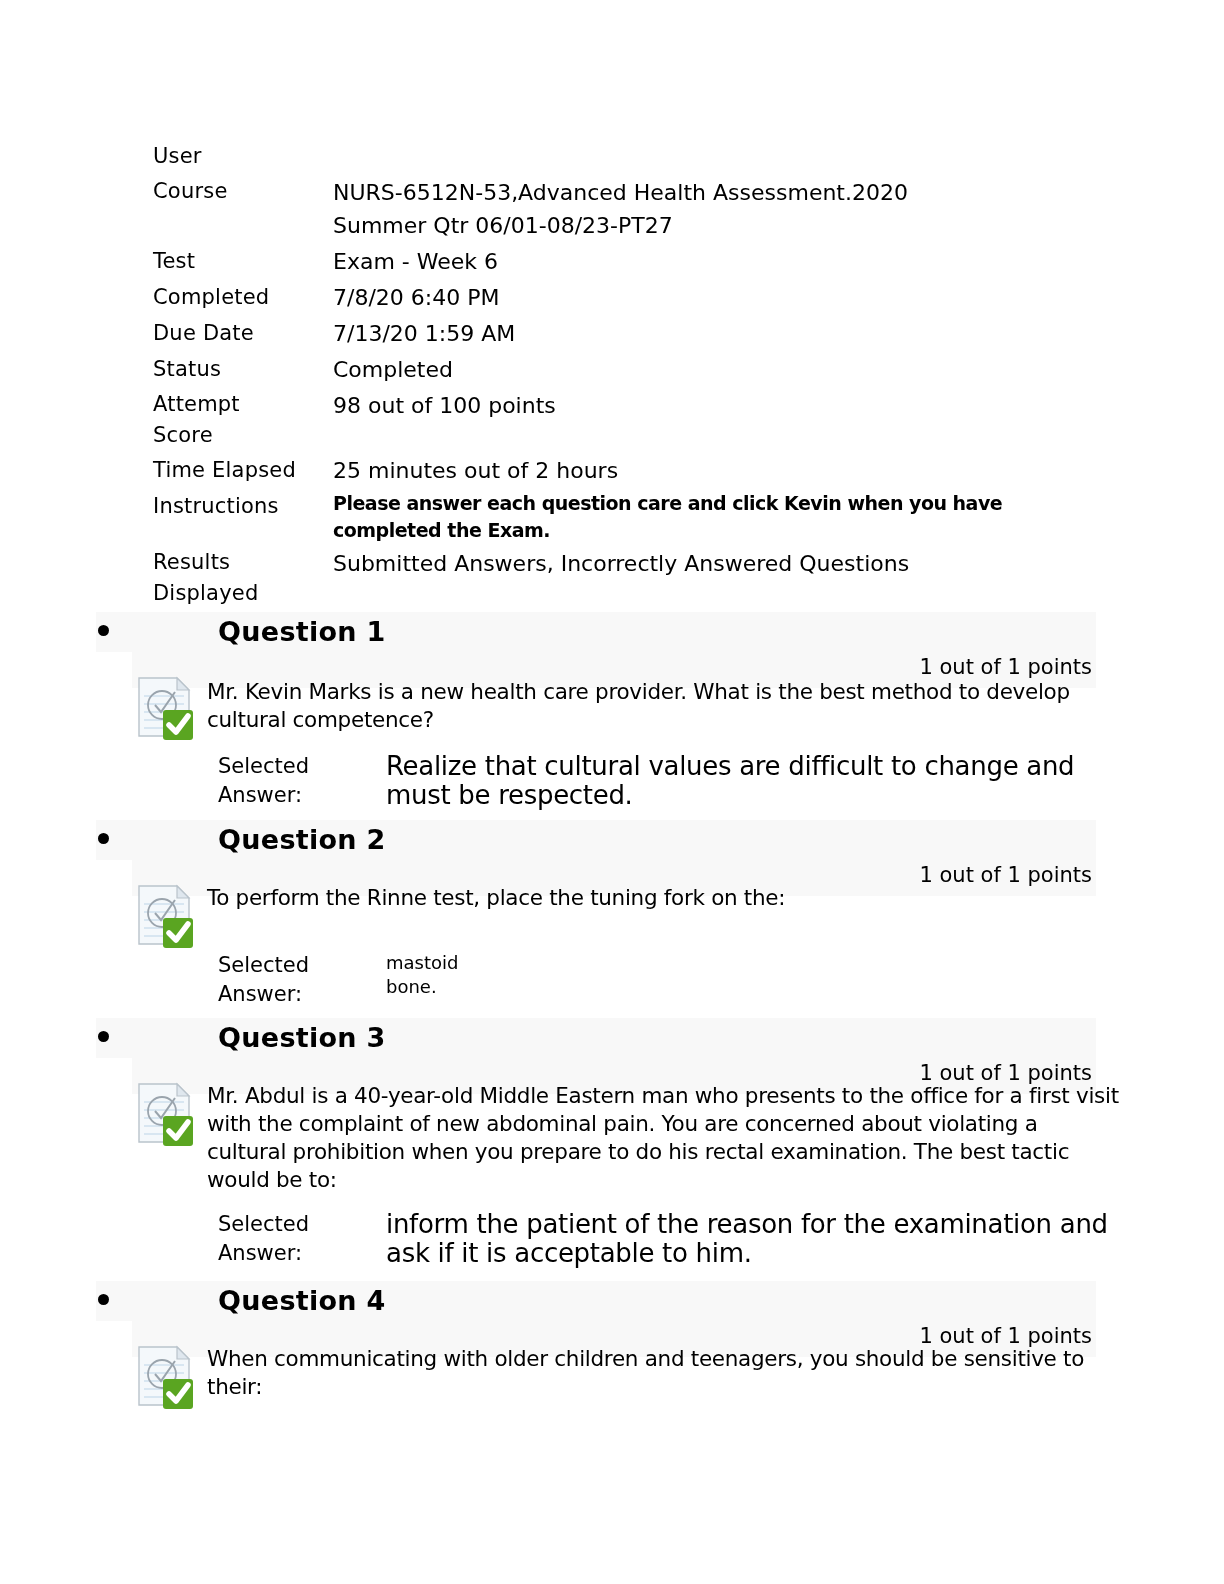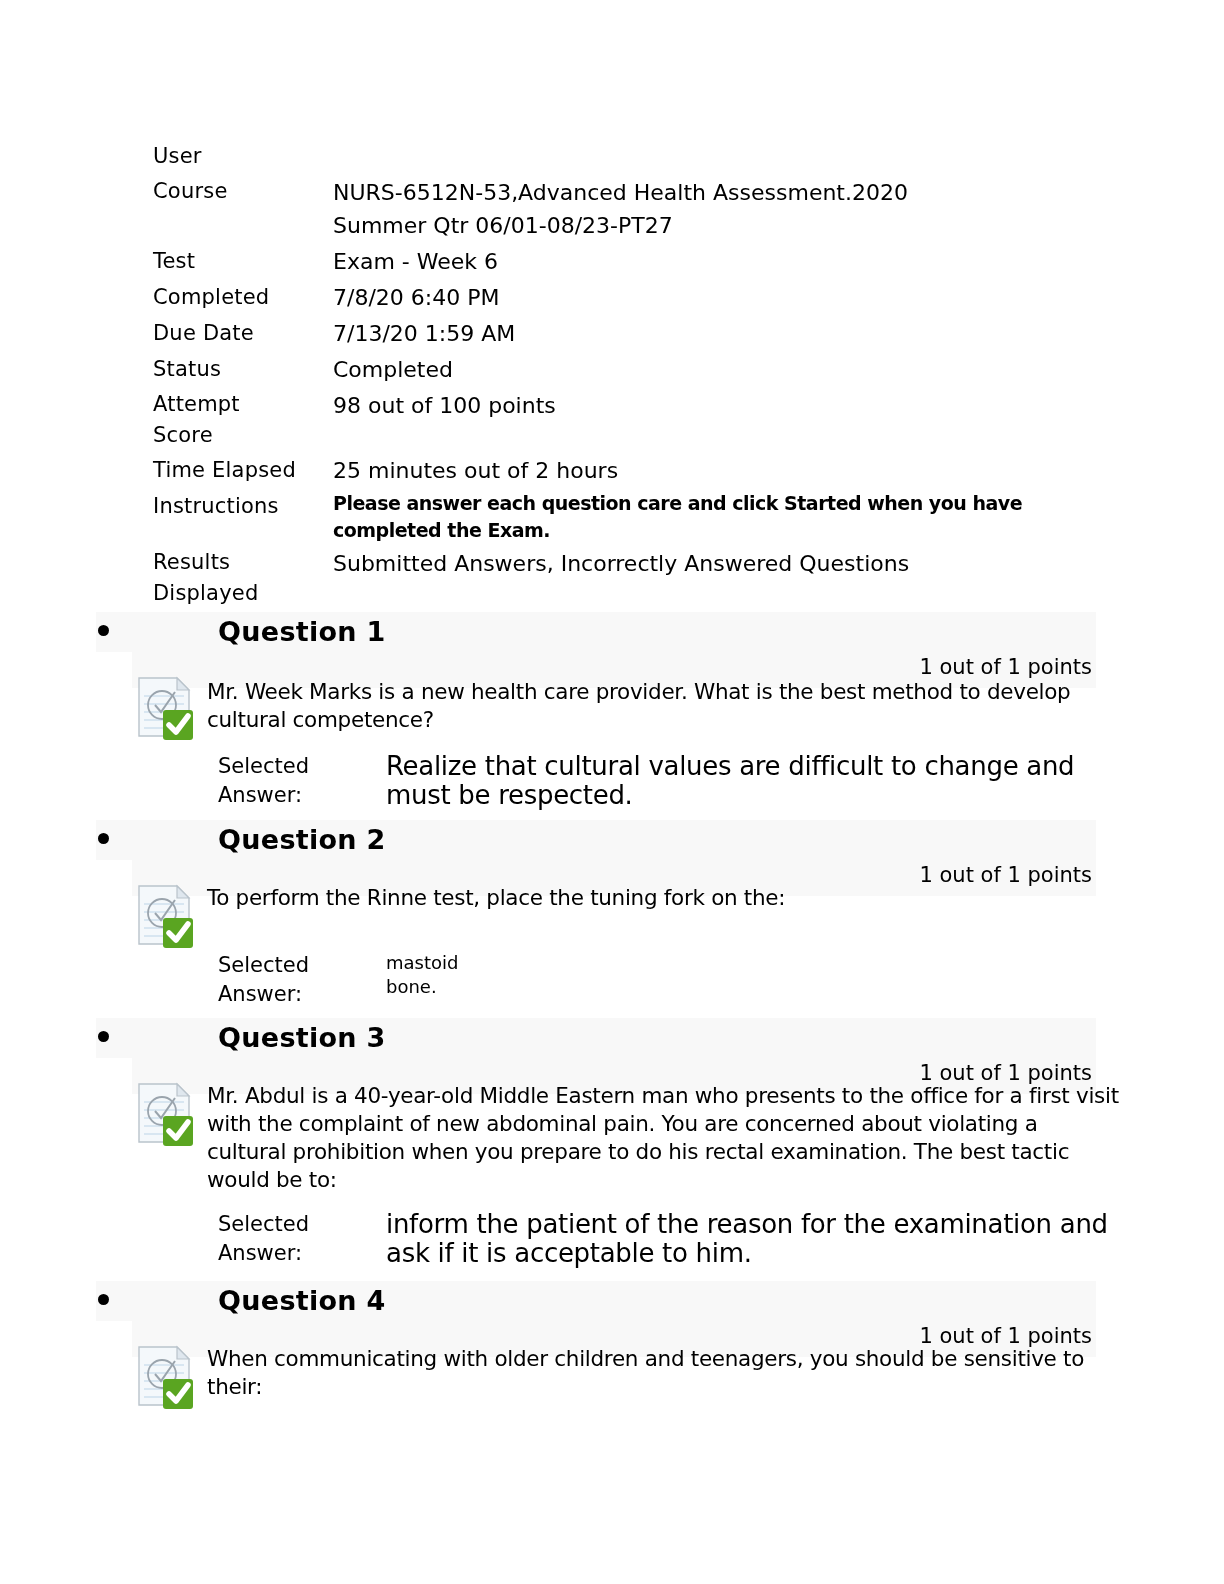--- a/index.html
+++ b/index.html
@@ -218,21 +218,21 @@
       <div class="svalue">98 out of 100 points</div>
     </div>
 
     <div class="srow">
       <div class="slabel">Time Elapsed</div>
       <div class="svalue">25 minutes out of 2 hours</div>
     </div>
 
     <div class="srow">
       <div class="slabel">Instructions</div>
-      <div class="svalue instr"><span>Please answer each question care and click </span><b>Started</b><span> when you have completed the Exam.</span></div>
+      <div class="svalue instr"><span>Please answer each question care and click </span><b>Kevin</b><span> when you have completed the Exam.</span></div>
     </div>
 
     <div class="srow two-line">
       <div class="slabel">
         <div>Results</div>
         <div>Displayed</div>
       </div>
       <div class="svalue">Submitted Answers, Incorrectly Answered Questions</div>
     </div>
 
@@ -256,21 +256,21 @@
           <line x1="9" y1="38" x2="49" y2="38"></line>
           <line x1="9" y1="46" x2="49" y2="46"></line>
           <line x1="9" y1="54" x2="49" y2="54"></line>
         </g>
         <circle cx="27" cy="31" r="14" fill="none" stroke="#9aa4ad" stroke-width="1.8"></circle>
         <path d="M20 31 L26 38 L40 18" fill="none" stroke="#9aa4ad" stroke-width="2"></path>
         <rect x="28" y="36" width="30" height="30" rx="3" fill="#5aa521"></rect>
         <path d="M34 51 L41 58 L53 42" fill="none" stroke="#ffffff" stroke-width="5.5" stroke-linecap="round" stroke-linejoin="round"></path>
       </svg>
     </div>
-    <div class="qtext" style="top:66px;">Mr. Week Marks is a new health care provider. What is the best method to develop cultural competence?</div>
+    <div class="qtext" style="top:66px;">Mr. Kevin Marks is a new health care provider. What is the best method to develop cultural competence?</div>
     <div class="answer-row" style="top:140px;">
       <div class="answer-label">
         <div>Selected</div>
         <div>Answer:</div>
       </div>
       <div class="answer-value">Realize that cultural values are difficult to change and must be respected.</div>
     </div>
   </div>
 
   <div class="question" style="top:820px;">

